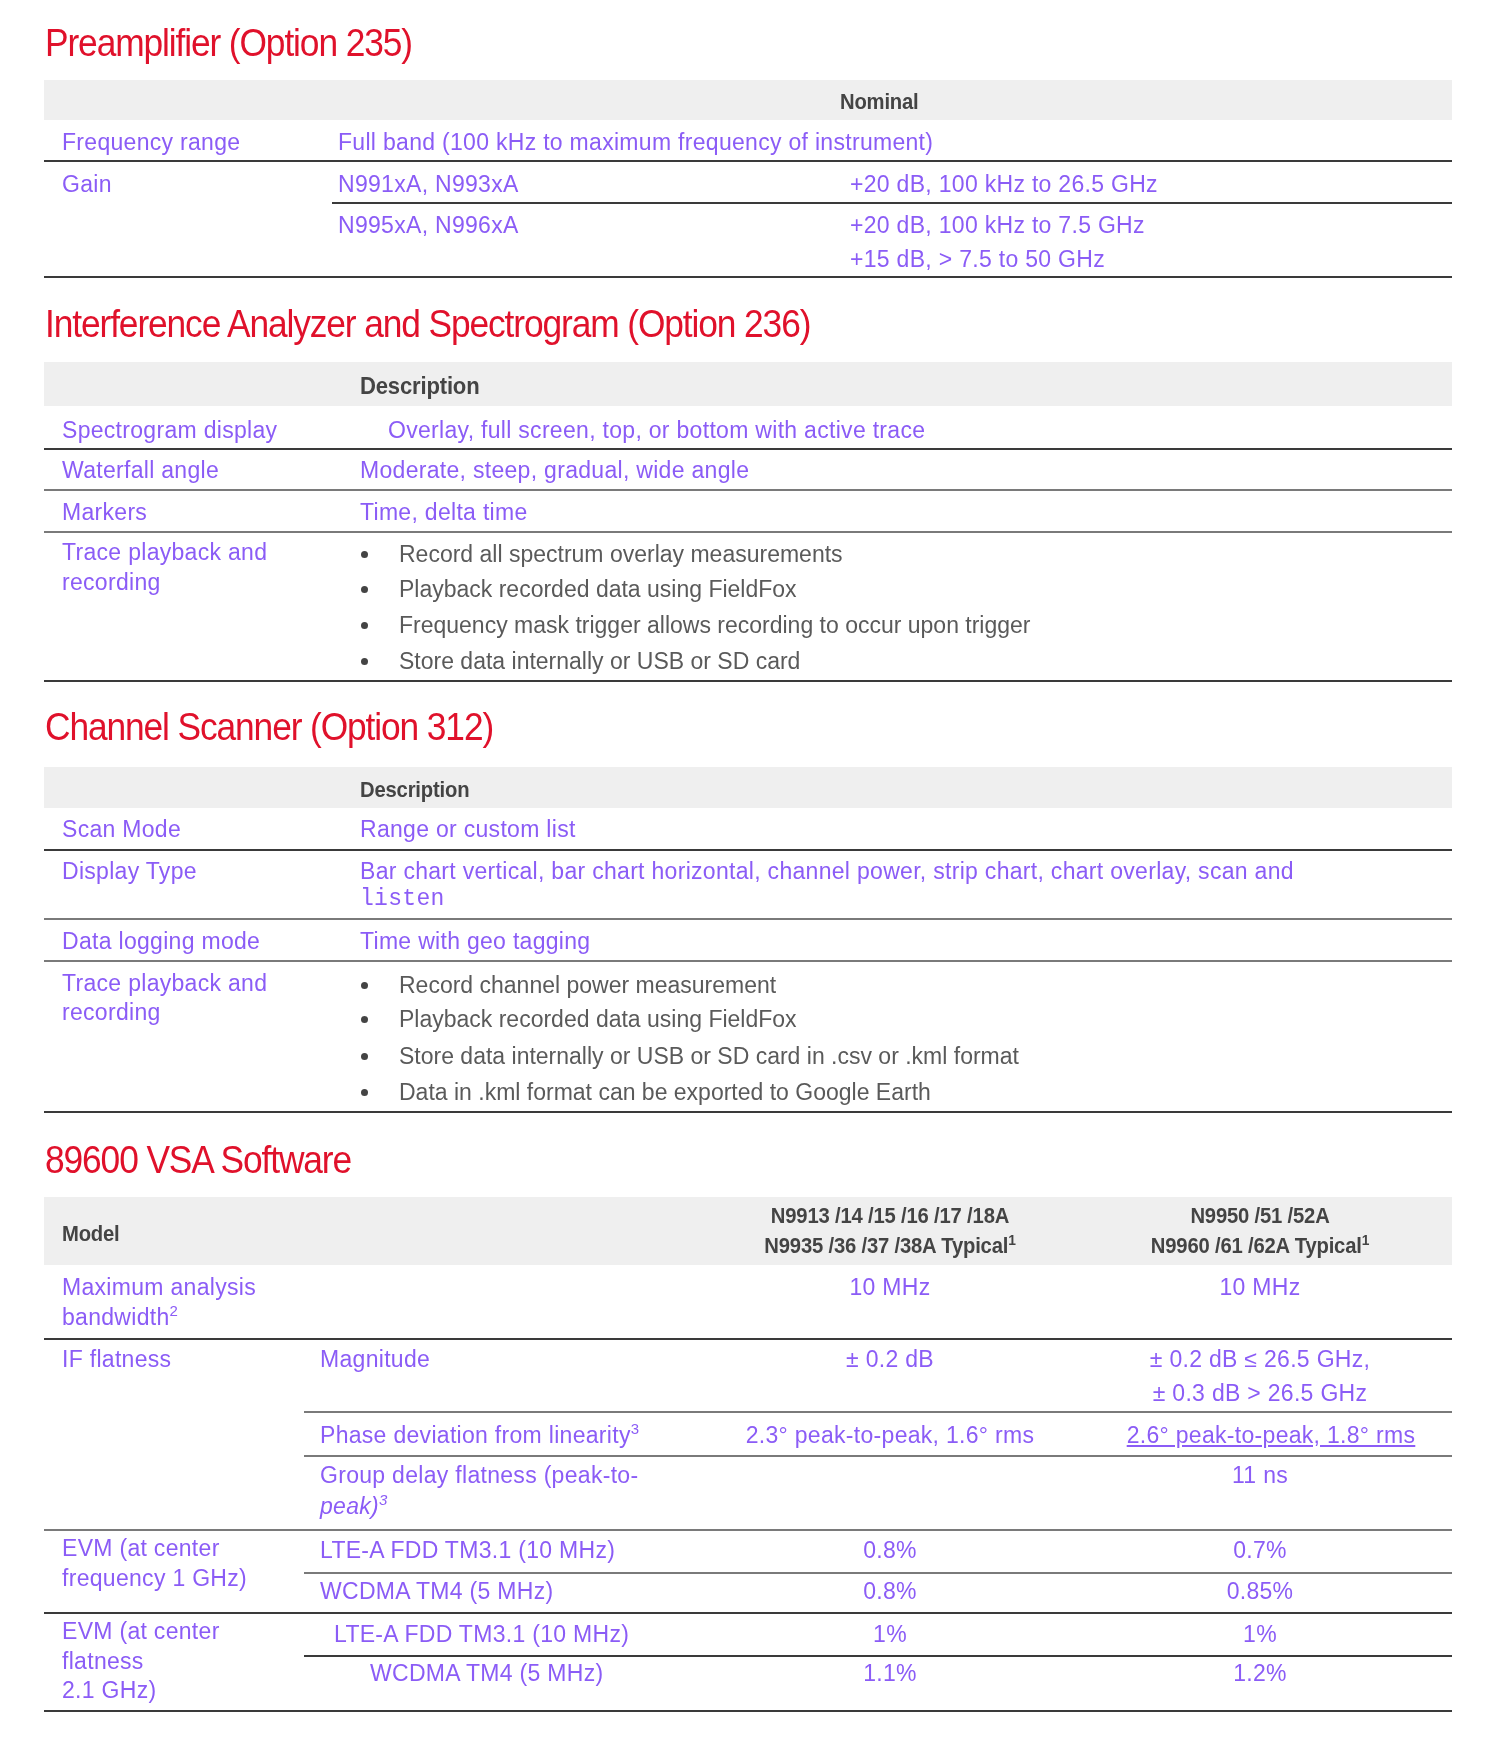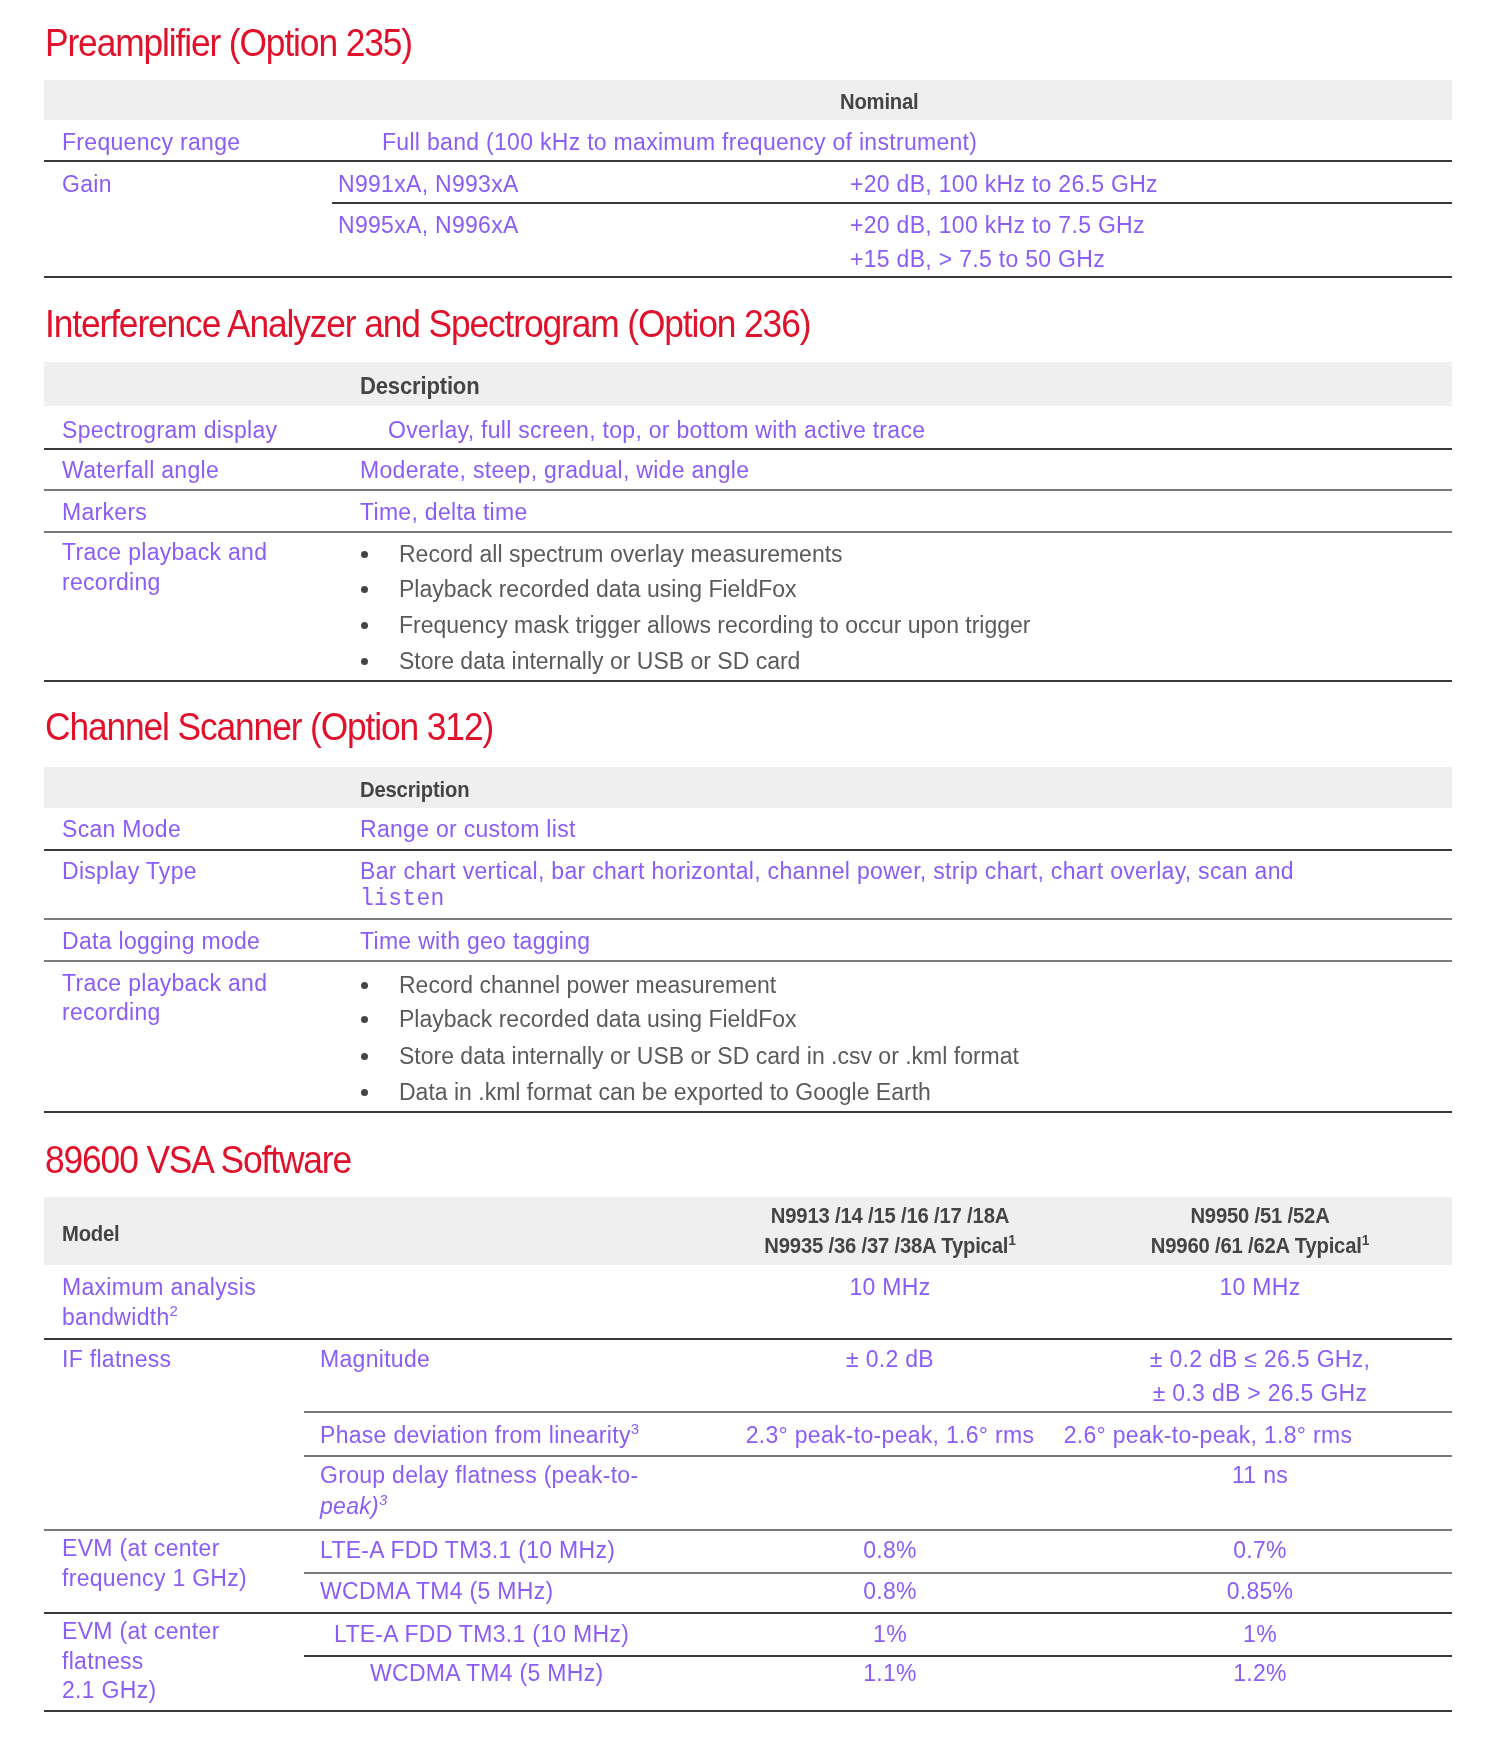--- a/index.html
+++ b/index.html
@@ -50,21 +50,21 @@
 </head>
 <body>
 
 <div>
   <div class="section-title" style="top:24px;">Preamplifier (Option 235)</div>
 
   <div class="band" style="top:80px;height:40px;"></div>
   <div class="hdr" style="top:89px;left:840px;">Nominal</div>
 
   <div class="cell" style="top:127px;left:62px;">Frequency range</div>
-  <div class="cell" style="top:127px;left:338px;margin-left:44px;">Full band (100 kHz to maximum frequency of instrument)</div>
+  <div class="cell" style="top:127px;left:338px;">Full band (100 kHz to maximum frequency of instrument)</div>
   <div class="rule" style="top:160px;left:44px;width:1408px;"></div>
 
   <div class="cell" style="top:169px;left:62px;">Gain</div>
   <div class="cell" style="top:169px;left:338px;">N991xA, N993xA</div>
   <div class="cell" style="top:169px;left:850px;">+20 dB, 100 kHz to 26.5 GHz</div>
   <div class="rule" style="top:202px;left:332px;width:1120px;"></div>
 
   <div class="cell" style="top:210px;left:338px;">N995xA, N996xA</div>
   <div class="cell" style="top:210px;left:850px;">+20 dB, 100 kHz to 7.5 GHz</div>
   <div class="cell" style="top:244px;left:850px;">+15 dB, &gt; 7.5 to 50 GHz</div>
@@ -179,21 +179,21 @@
 
   <div class="cell" style="top:1344px;left:62px;">IF flatness</div>
   <div class="cell" style="top:1344px;left:320px;">Magnitude</div>
   <div class="cell center" style="top:1344px;left:690px;width:400px;">± 0.2 dB</div>
   <div class="cell center" style="top:1344px;left:1060px;width:400px;">± 0.2 dB ≤ 26.5 GHz,</div>
   <div class="cell center" style="top:1378px;left:1060px;width:400px;">± 0.3 dB &gt; 26.5 GHz</div>
   <div class="rule light" style="top:1411px;left:304px;width:1148px;"></div>
 
   <div class="cell" style="top:1420px;left:320px;"><span>Phase deviation from linearity</span><sup>3</sup></div>
   <div class="cell center" style="top:1420px;left:690px;width:400px;">2.3° peak-to-peak, 1.6° rms</div>
-  <div class="cell center" style="top:1420px;left:1008px;width:400px;">2.6° peak-to-peak, 1.8° rms</div>
+  <div class="cell center" style="top:1420px;left:1071px;width:400px;text-decoration:underline;">2.6° peak-to-peak, 1.8° rms</div>
   <div class="rule light" style="top:1455px;left:304px;width:1148px;"></div>
 
   <div class="cell" style="top:1460px;left:320px;">Group delay flatness (peak-to-</div>
   <div class="cell" style="top:1491px;left:320px;font-style:italic;"><span>peak)</span><sup>3</sup></div>
   <div class="cell center" style="top:1460px;left:690px;width:400px;"></div>
   <div class="cell center" style="top:1460px;left:1060px;width:400px;">11 ns</div>
   <div class="rule light" style="top:1529px;left:44px;width:1408px;"></div>
 
   <div class="cell" style="top:1533px;left:62px;">EVM  (at center</div>
   <div class="cell" style="top:1563px;left:62px;">frequency 1 GHz)</div>

